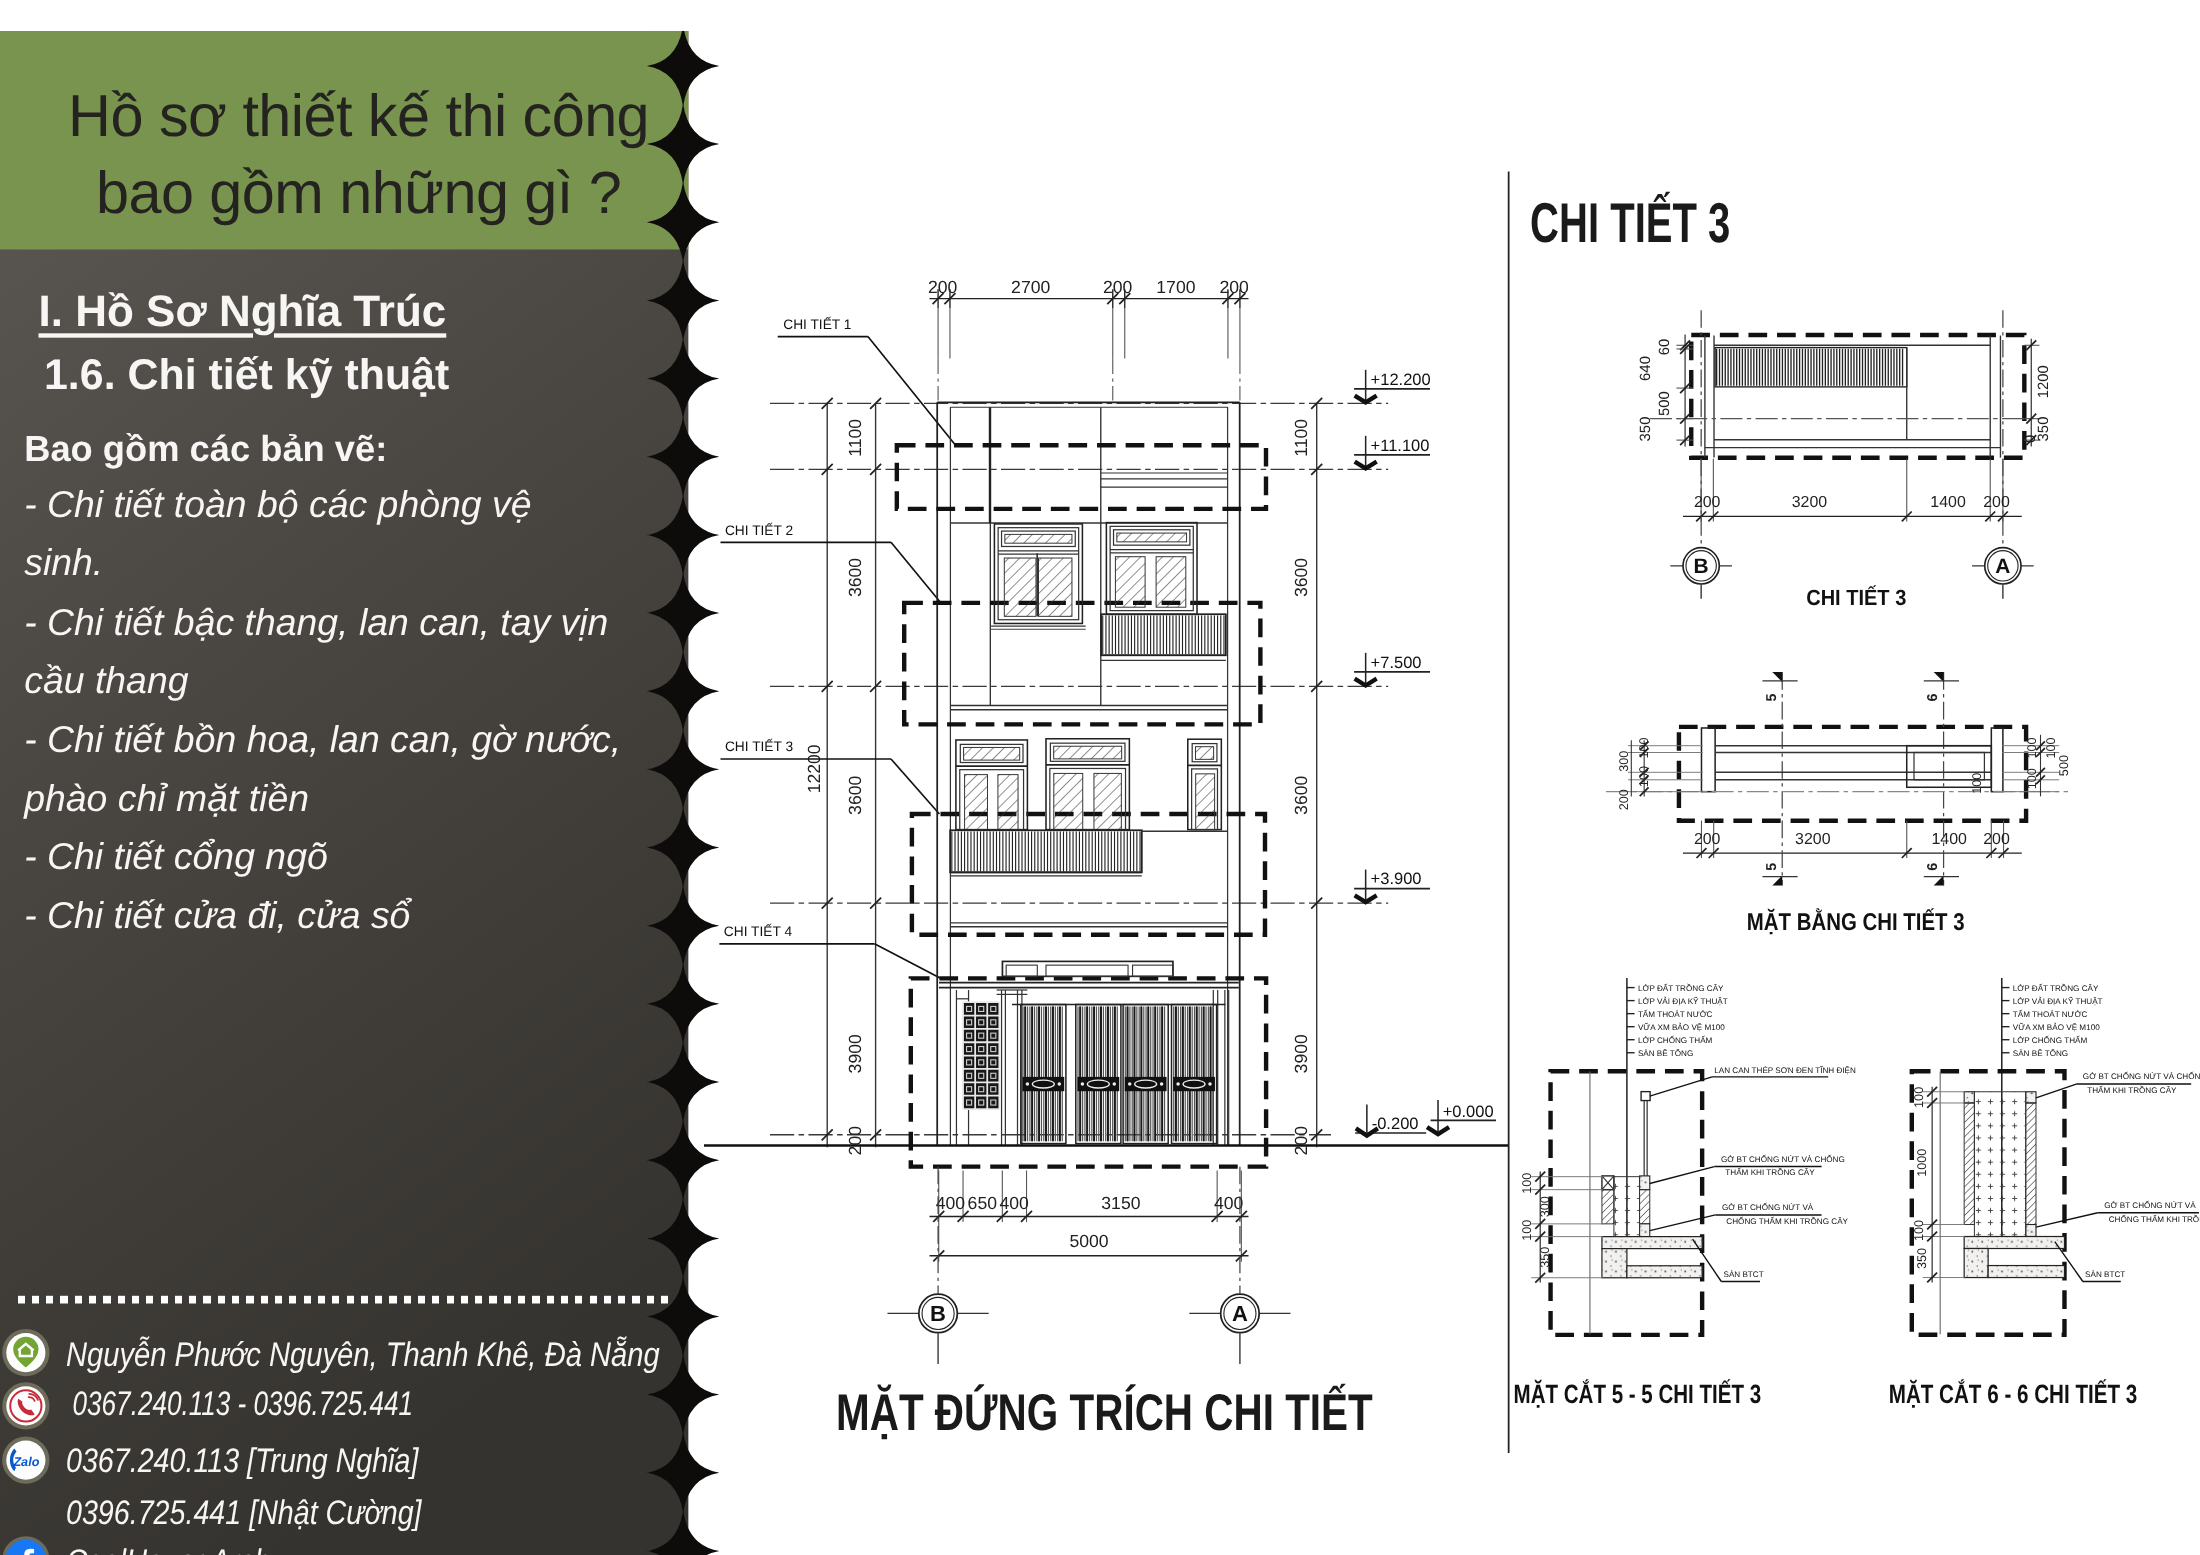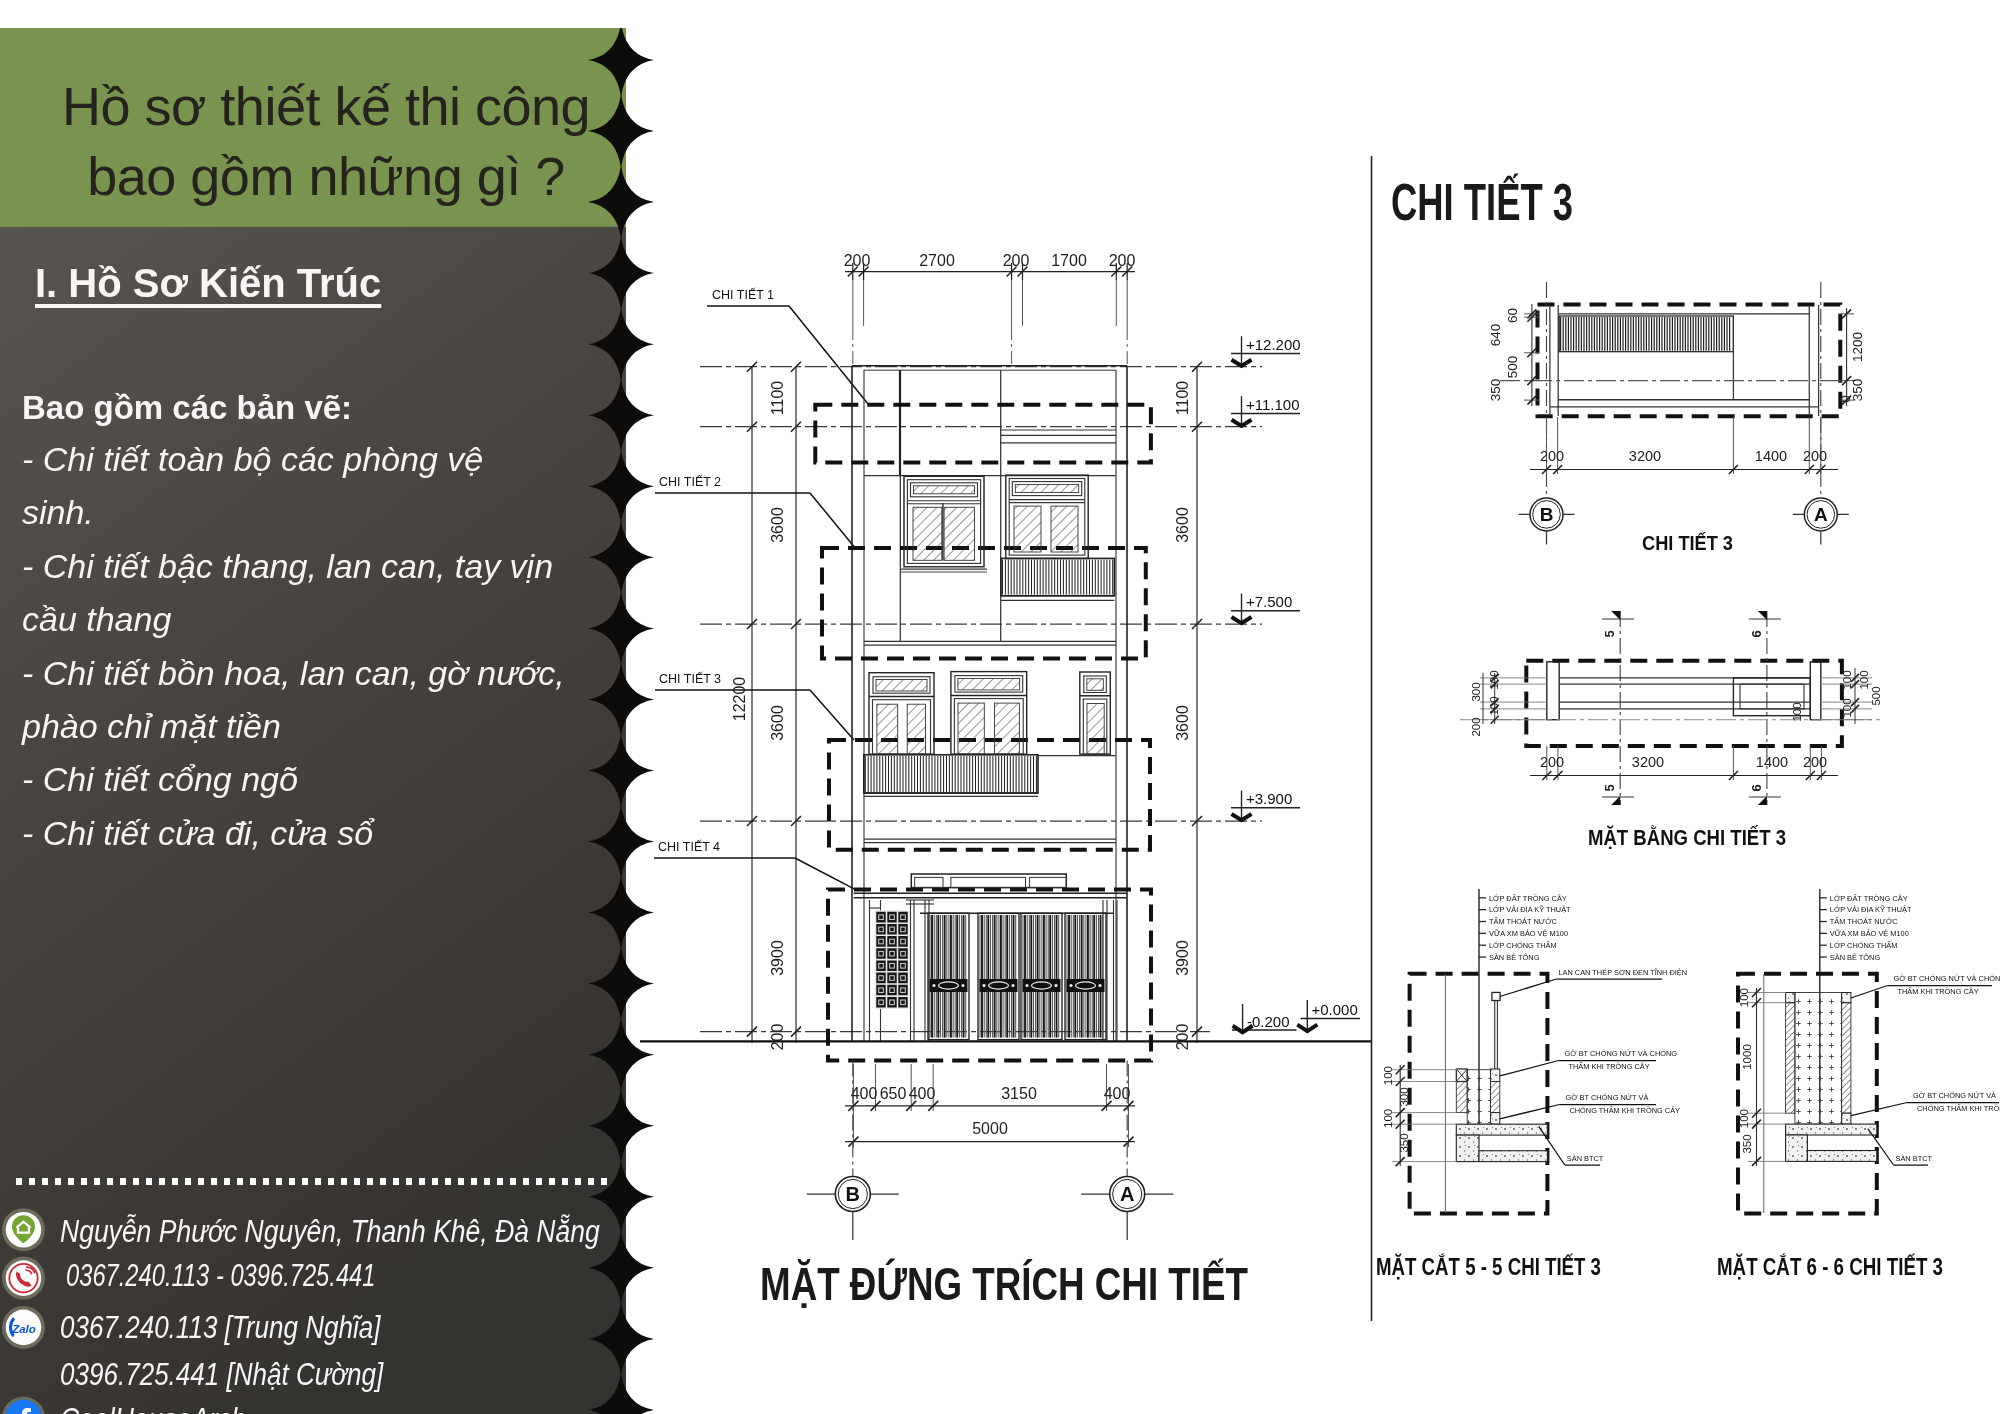--- a/index.html
+++ b/index.html
@@ -45,21 +45,22 @@
 <use href="#star" x="621" y="1026.7"></use>
 <use href="#star" x="621" y="1097.8"></use>
 <use href="#star" x="621" y="1168.8"></use>
 <use href="#star" x="621" y="1239.8"></use>
 <use href="#star" x="621" y="1310.9"></use>
 <use href="#star" x="621" y="1382.0"></use>
 </svg>
 
 <div class="abs" style="left:0;top:43px;width:652px;text-align:center;color:#24231f;font-size:54px;line-height:70px;letter-spacing:-0.5px;">Hồ sơ thiết kế thi công<br>bao gồm những gì ?</div>
 
-<div class="abs ptext" style="left:35px;top:233px;font-size:40px;font-weight:bold;text-decoration:underline;text-underline-offset:7px;">I. Hồ Sơ Kiến Trúc</div>
+<div class="abs ptext" style="left:35px;top:233px;font-size:40px;font-weight:bold;text-decoration:underline;text-underline-offset:7px;">I. Hồ Sơ Nghĩa Trúc</div>
+<div class="abs ptext" style="left:40px;top:292px;font-size:39px;font-weight:bold;">1.6. Chi tiết kỹ thuật</div>
 <div class="abs ptext" style="left:22px;top:405px;font-size:34px;font-style:italic;line-height:53.4px;white-space:nowrap;"> - Chi tiết toàn bộ các phòng vệ<br>sinh.<br> - Chi tiết bậc thang, lan can, tay vịn<br>cầu thang<br> - Chi tiết bồn hoa, lan can, gờ nước,<br>phào chỉ mặt tiền<br> - Chi tiết cổng ngõ<br> - Chi tiết cửa đi, cửa sổ</div>
 <div class="abs ptext" style="left:22px;top:361px;font-size:33px;font-weight:bold;">Bao gồm các bản vẽ:</div>
 
 <div class="abs" style="left:622px;top:1408.5px;width:1378px;height:5.5px;background:#111;"></div>
 <div class="abs" style="left:16px;top:1150px;width:596px;height:7px;background:repeating-linear-gradient(90deg,#fff 0 6.5px,transparent 6.5px 13px);"></div>
 
 <svg class="abs" style="left:0;top:1160px" width="60" height="254" viewBox="0 0 60 254">
 
   <circle cx="23.5" cy="41.7" r="21.5" fill="#6d6b59"></circle>
   <circle cx="23.5" cy="41.7" r="17.8" fill="#fdfdfd"></circle>

